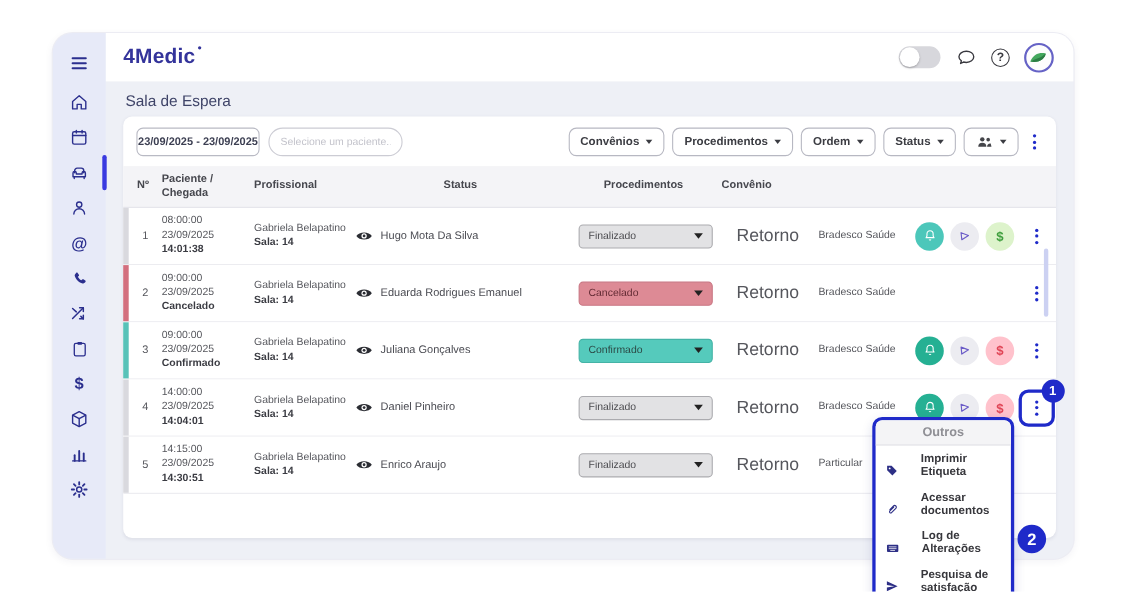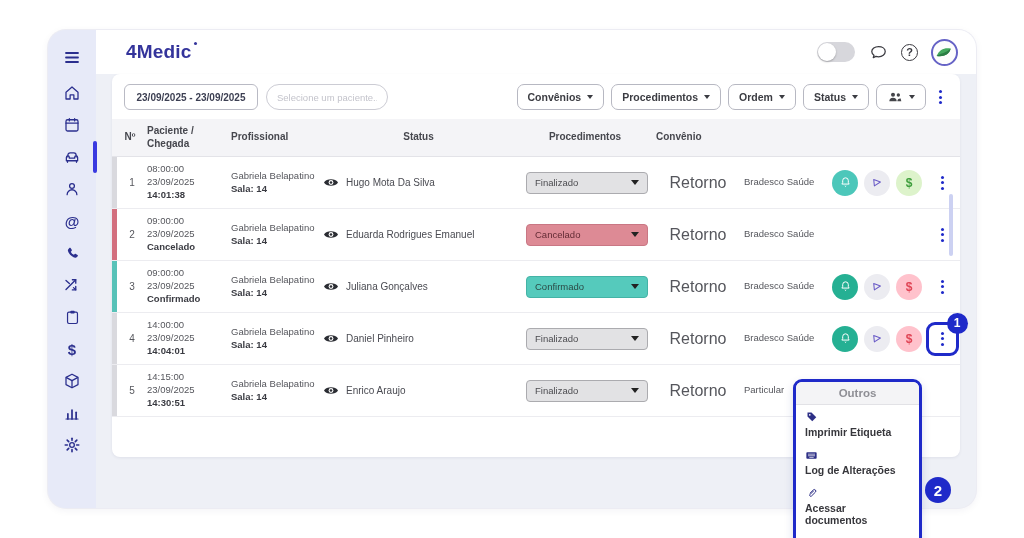--- a/index.html
+++ b/index.html
@@ -18,21 +18,21 @@
                justify-content:center; cursor:pointer; color:#2b2f8e; }
   .side-icon svg { display:block; }
   .side-icon.glyph { font-weight:700; font-size:15px; line-height:1; }
   .side-icon.active::after { content:""; position:absolute; left:30px; top:-7px;
                width:3.5px; height:32px; border-radius:2px; background:#3a3ae0; }
   .side-icon.burger { margin-bottom:4px; }
 
   
   .main { position:absolute; left:48px; top:0; right:0; bottom:0; }
   .topbar { height:44px; background:#fff; display:flex; align-items:center;
-            padding:0 18px 0 30px; }
+            padding:0 18px 0 16px; }
   .logo { font-size:19px; font-weight:800; color:#34349b; letter-spacing:.2px; position:relative; }
   .logo::after { content:""; position:absolute; right:-5px; top:1px; width:3px; height:3px;
                  border-radius:50%; background:#34349b; }
   .top-right { margin-left:auto; display:flex; align-items:center; gap:13px; }
   .toggle { width:38px; height:20px; border-radius:10px; background:#d7d7dc; position:relative; cursor:pointer; }
   .toggle .knob { position:absolute; left:1px; top:1px; width:18px; height:18px; border-radius:50%;
                   background:#fff; box-shadow:0 1px 2px rgba(0,0,0,.25); }
   .tb-icon { width:20px; height:20px; display:flex; align-items:center; justify-content:center;
              color:#3a3a40; cursor:pointer; }
   .help-circ { width:17px; height:17px; border:1.5px solid #3a3a40; border-radius:50%;
@@ -41,21 +41,21 @@
   .help-circ::after { content:"?"; }
   .avatar { width:27px; height:27px; border-radius:50%; border:2px solid #6663c6; background:#fdfdfd;
             display:flex; align-items:center; justify-content:center; overflow:hidden; cursor:pointer; }
 
   
   .page-title { font-size:14px; color:#3f4468; padding:9px 0 7px 18px; }
   .card { margin:0 16px 18px 16px; background:#fff; border-radius:8px;
           box-shadow:0 1px 3px rgba(50,50,90,.08); padding-bottom:40px; position:relative; }
 
   .filter-bar { display:flex; align-items:center; padding:10px 12px 9px 12px; gap:8px; }
-  .date-input { width:134px; height:26px; border:1px solid #b9bac4; border-radius:6px;
+  .date-input { width:112px; height:26px; border:1px solid #b9bac4; border-radius:6px;
                 font-family:inherit; font-size:10px; font-weight:700; color:#3c3f52;
                 text-align:center; background:#fff; }
   .patient-input { width:122px; height:26px; border:1px solid #ccccd4; border-radius:13px;
                    font-family:inherit; font-size:9.5px; color:#55565c; padding:0 10px; background:#fff; }
   .patient-input::placeholder { color:#c3c3cb; }
   .filter-right { margin-left:auto; display:flex; align-items:center; gap:7px; }
   .fbtn { height:26px; border:1px solid #b7b8c2; border-radius:7px; background:#fff;
           display:flex; align-items:center; gap:6px; padding:0 10px; font-size:10.5px;
           font-weight:700; color:#3b3c42; cursor:pointer; white-space:nowrap; }
   .caret { width:0; height:0; border-left:3.5px solid transparent; border-right:3.5px solid transparent;
@@ -104,22 +104,22 @@
            display:flex; align-items:center; justify-content:center; z-index:8; }
   .badge1 { width:21px; height:21px; font-size:12px; top:-12px; right:-12px; }
   .badge2 { width:26px; height:26px; font-size:15px; left:925px; top:477px; }
 
   
   .popup { position:absolute; left:793px; top:379px; width:129px; background:#fff;
            border:3px solid #1f2ac9; border-radius:9px; z-index:5; overflow:hidden;
            box-shadow:0 4px 10px rgba(30,40,120,.15); }
   .popup-title { background:#f4f4f6; text-align:center; font-size:11.5px; font-weight:700;
                  color:#8f8f95; padding:5px 0; border-bottom:1px solid #e2e2e6; }
-  .menu-item { display:flex; align-items:flex-start; gap:2px; padding:5.5px 9px; font-size:10.5px;
-               font-weight:600; color:#37373c; cursor:pointer;flex-direction:column; }
+  .menu-item { display:flex; align-items:flex-end; gap:20px; padding:5.5px 9px; font-size:10.5px;
+               font-weight:600; color:#37373c; cursor:pointer; }
   .mi-icon { width:13px; height:13px; display:flex; align-items:center; justify-content:center; color:#2d2f86; }
 
   .scroll-thumb { position:absolute; right:7px; top:120px; width:4px; height:62px;
                   border-radius:2px; background:#ccd1f2; }
 </style>
 </head>
 <body>
 
 <div class="stage">
   <div class="app">
@@ -226,20 +226,21 @@
           <div class="help-circ"></div>
           <div class="avatar">
             <svg width="21" height="21" viewBox="0 0 24 24">
                 <path d="M3 16 C6 8 13 6 19 7.5 C17.5 14 11 17.5 3 16 Z" fill="#44a85e"></path>
                 <path d="M3 16 C8 13 14 12.5 19 7.5 C18.8 12 13 18 3 16 Z" fill="#2c7d44"></path>
               </svg>
           </div>
         </div>
       </div>
 
+      <div class="page-title">Sala de Espera</div>
 
       <div class="card">
 
         <div class="filter-bar">
           <input class="date-input" readonly="" value="23/09/2025 - 23/09/2025" style="">
           <input class="patient-input" placeholder="Selecione um paciente..." style="">
           <div class="filter-right">
             <div class="fbtn">
                 <span>Convênios</span>
                 <i class="caret"></i>
@@ -497,39 +498,39 @@
       <span class="mi-icon">
           <svg width="12" height="12" viewBox="0 0 24 24" fill="#2d2f86">
             <path d="M3 3 h8 L20.5 12.5 12.5 20.5 3 11 Z"></path>
             <circle cx="7.6" cy="7.6" r="1.7" fill="#fff"></circle>
           </svg>
         </span>
       <span>Imprimir Etiqueta</span>
     </div>
     <div class="menu-item">
       <span class="mi-icon">
+          <svg width="12" height="12" viewBox="0 0 24 24" fill="none" stroke="#2d2f86" stroke-width="2" stroke-linecap="round">
+            <path d="M8 12.5 L14.5 6 a3 3 0 0 1 4.3 4.3 L11 18 a2.1 2.1 0 0 1-3-3 l7-7"></path>
+          </svg>
+        </span>
+      <span>Acessar documentos</span>
+    </div>
+    <div class="menu-item">
+      <span class="mi-icon">
           <svg width="13" height="13" viewBox="0 0 24 24" fill="#2d2f86">
             <rect x="2.5" y="6" width="19" height="12" rx="1.5"></rect>
             <line x1="5.5" y1="9.5" x2="18.5" y2="9.5" stroke="#fff" stroke-width="1.3"></line>
             <line x1="5.5" y1="12.5" x2="18.5" y2="12.5" stroke="#fff" stroke-width="1.3"></line>
             <line x1="8" y1="15.5" x2="16" y2="15.5" stroke="#fff" stroke-width="1.3"></line>
           </svg>
         </span>
       <span>Log de Alterações</span>
     </div>
     <div class="menu-item">
       <span class="mi-icon">
-          <svg width="12" height="12" viewBox="0 0 24 24" fill="none" stroke="#2d2f86" stroke-width="2" stroke-linecap="round">
-            <path d="M8 12.5 L14.5 6 a3 3 0 0 1 4.3 4.3 L11 18 a2.1 2.1 0 0 1-3-3 l7-7"></path>
-          </svg>
-        </span>
-      <span>Acessar documentos</span>
-    </div>
-    <div class="menu-item">
-      <span class="mi-icon">
           <svg width="12" height="12" viewBox="0 0 24 24" fill="#2d2f86">
             <path d="M2.5 21 L22 12 2.5 3 2.5 9.8 16 12 2.5 14.2 Z"></path>
           </svg>
         </span>
       <span>Pesquisa de satisfação</span>
     </div>
   </div>
 
   <div class="badge badge2">2</div>
 </div>

